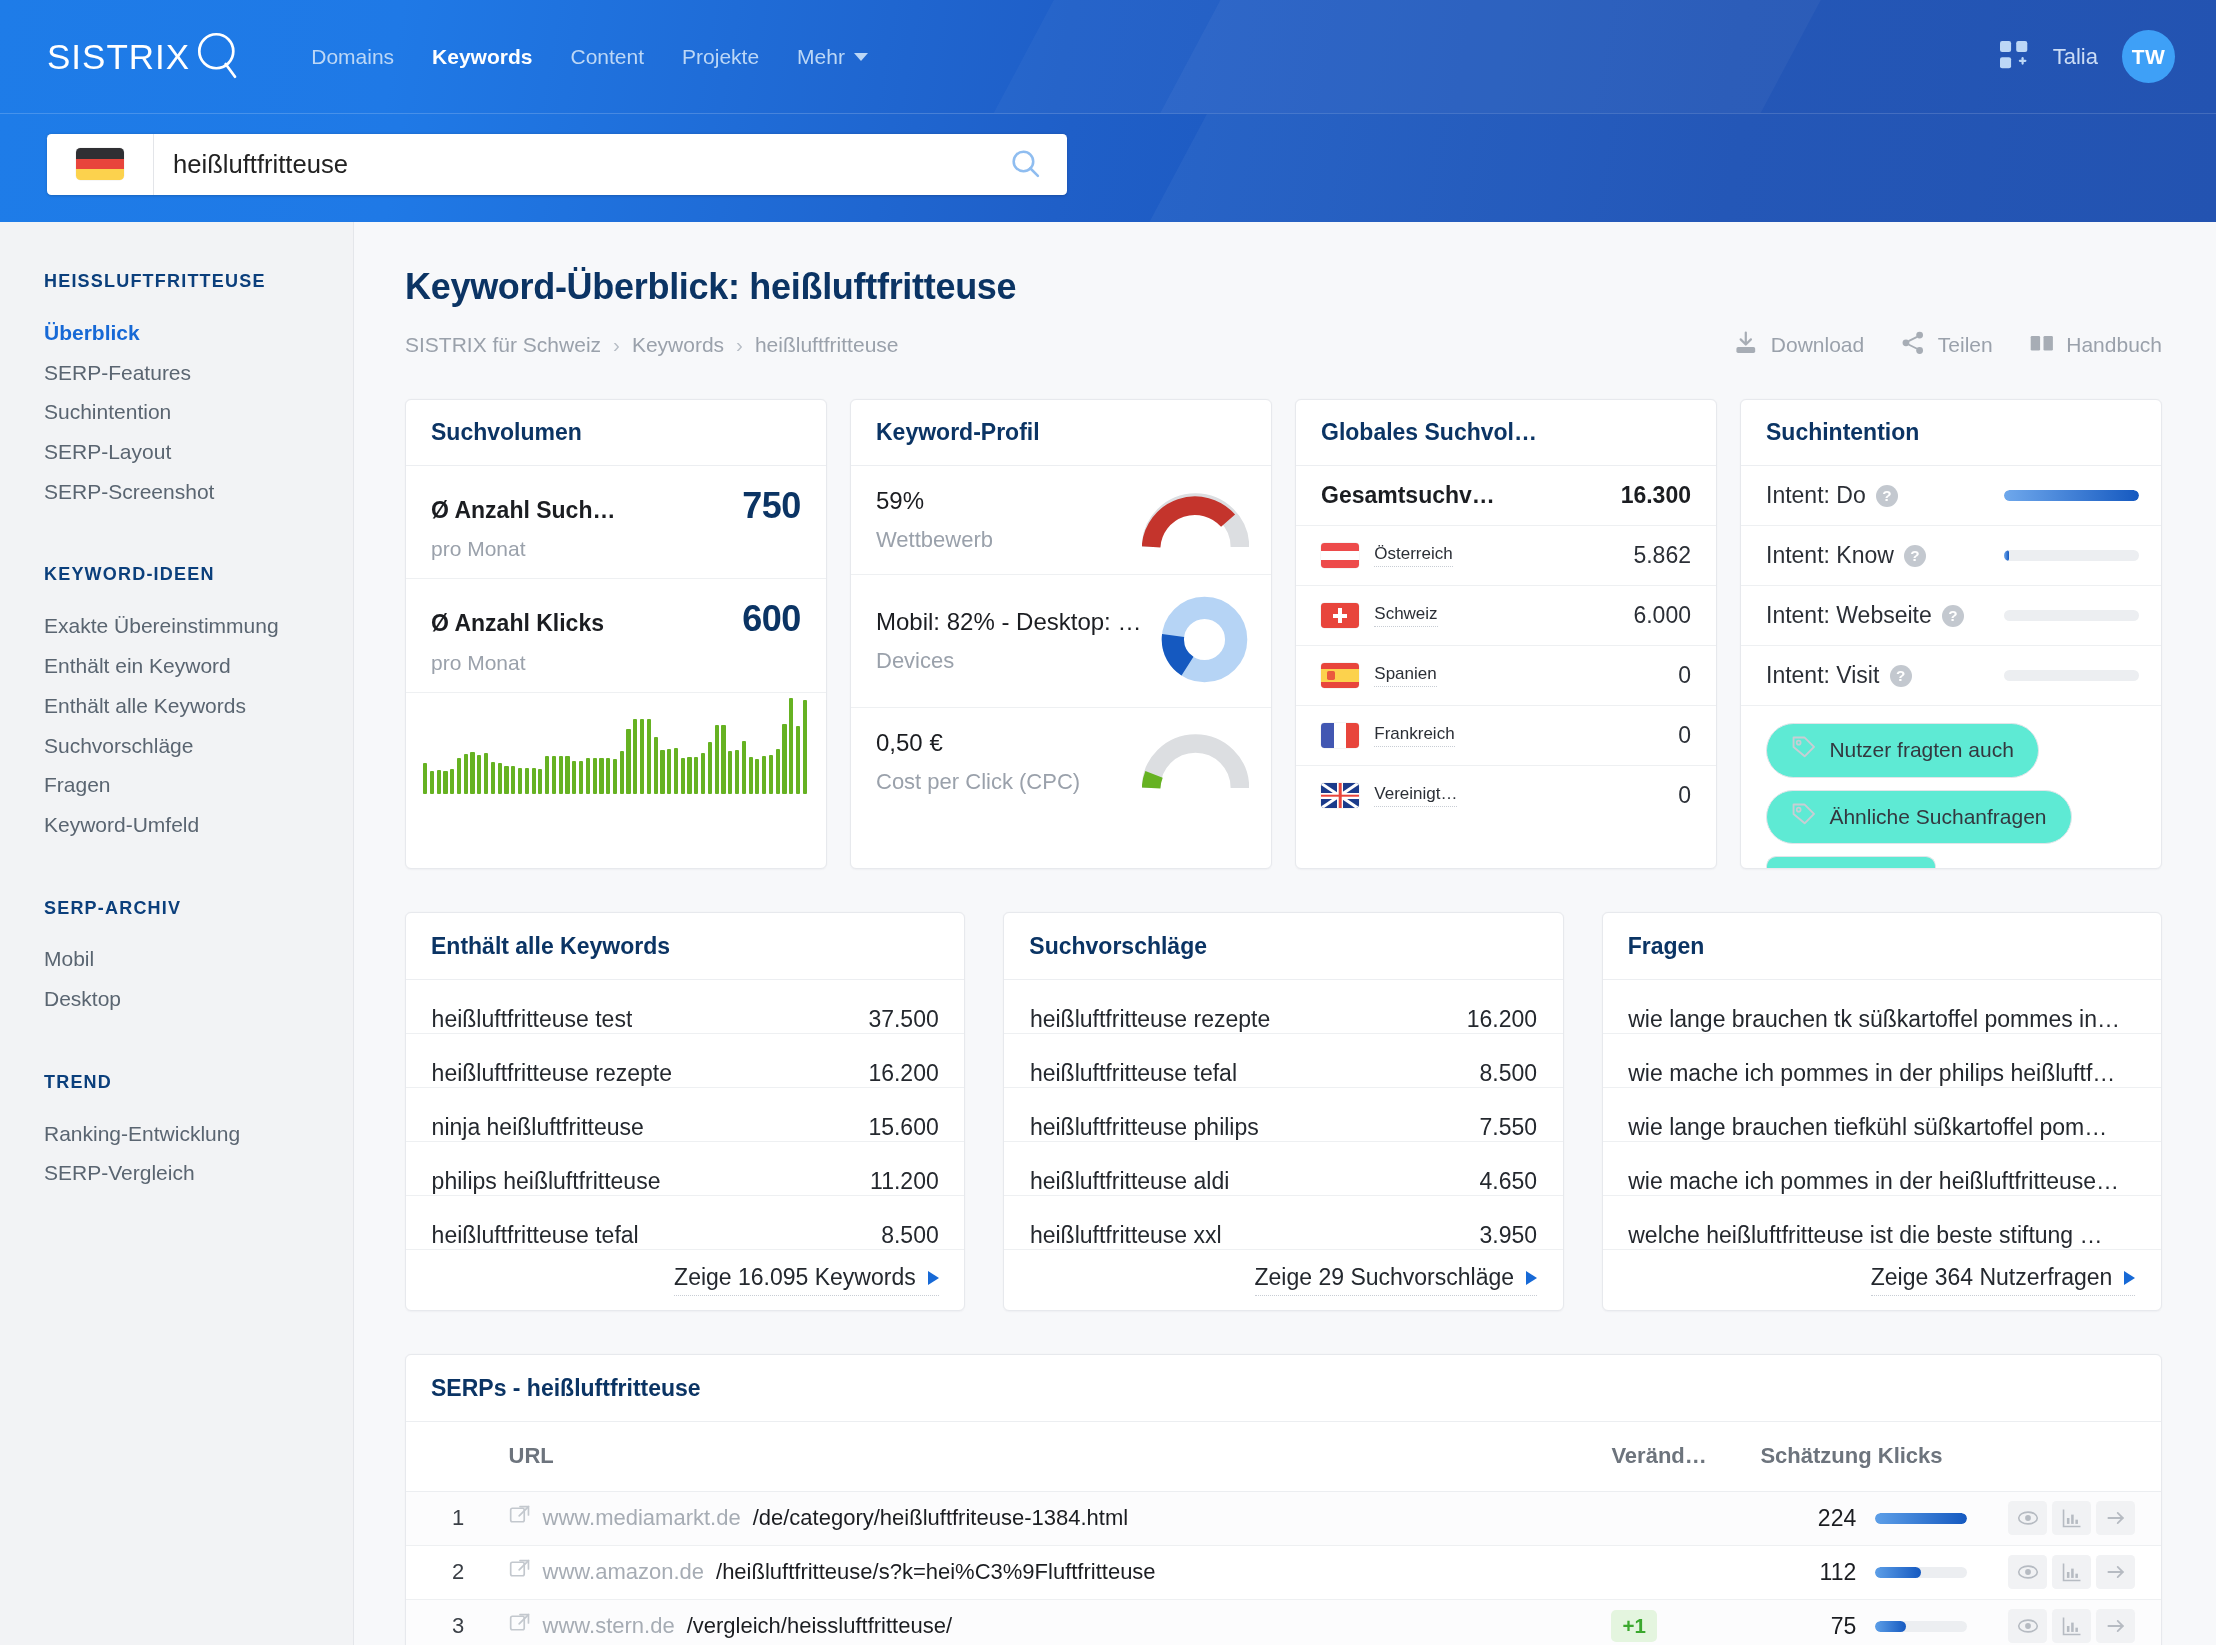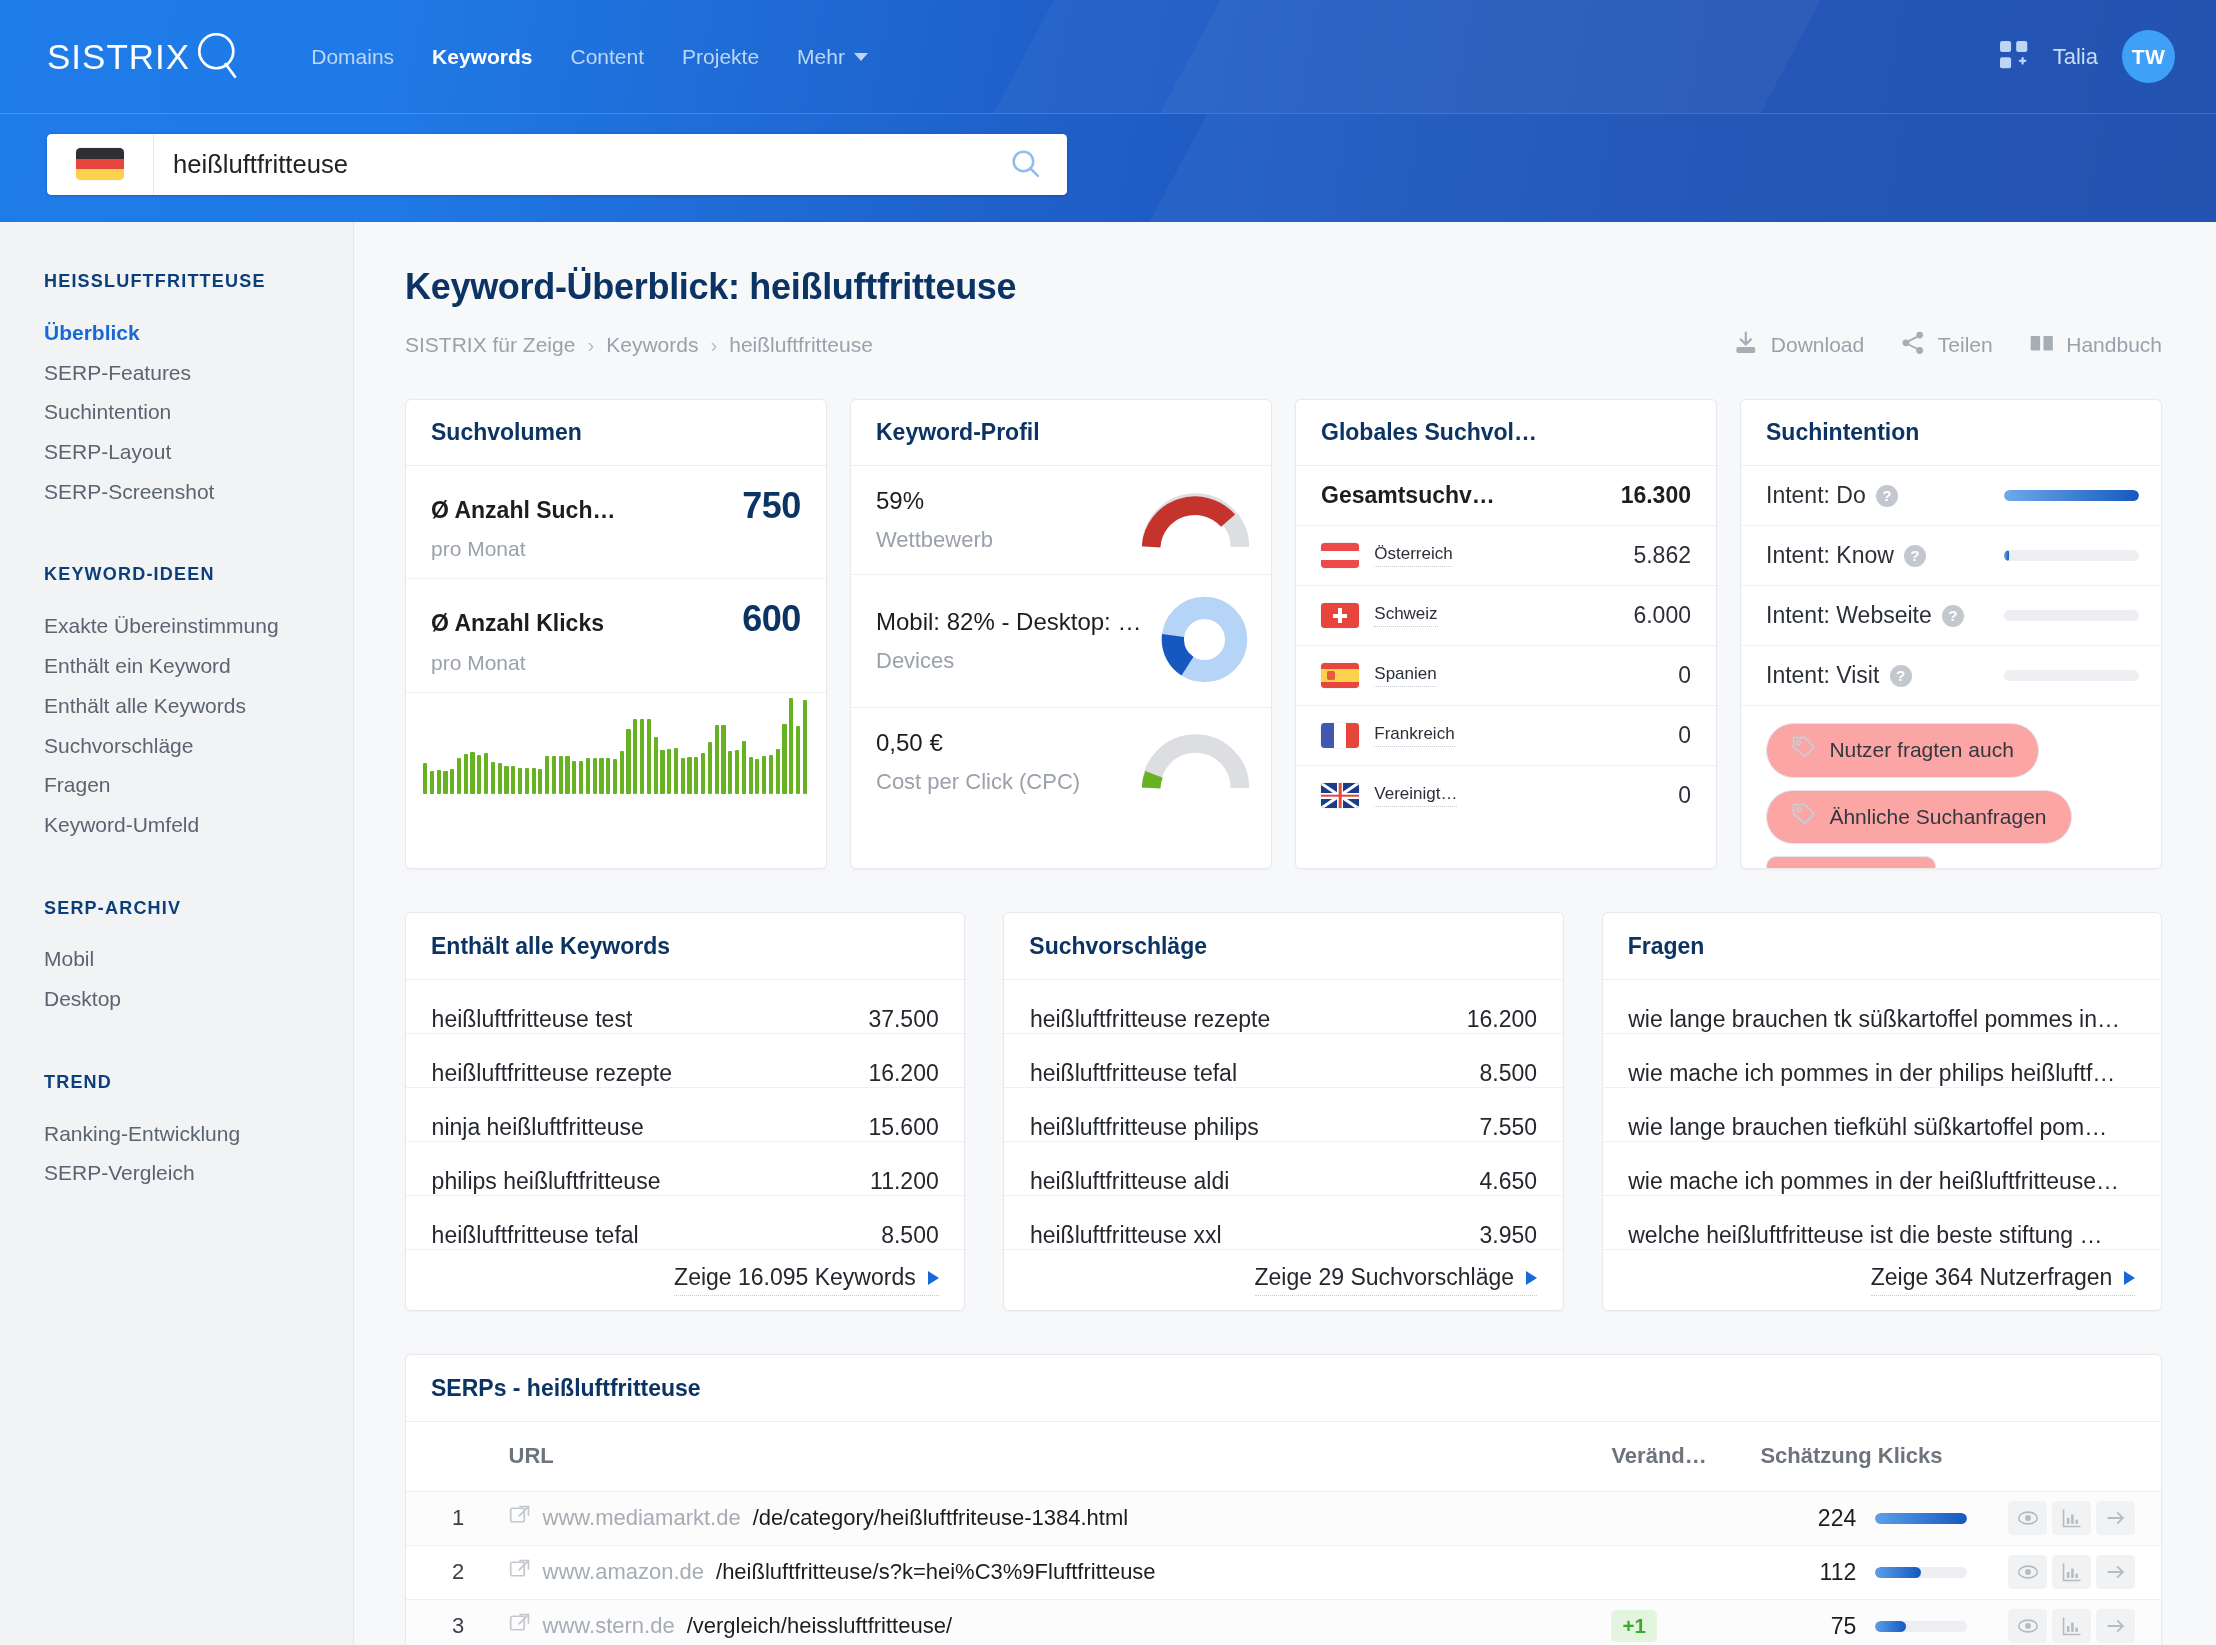--- a/index.html
+++ b/index.html
@@ -207,21 +207,21 @@
   .i-label { font-size:23px; color:#2b2f36; }
   .qmark { width:22px;height:22px;border-radius:50%;background:#c3c8cf;color:#fff;
            font-size:15.3px;font-weight:bold;display:inline-flex;align-items:center;
            justify-content:center;margin-left:10.2px;vertical-align:middle; }
   .ibar { margin-left:auto; width:135px; height:11px; border-radius:6px; background:#eceef1; overflow:hidden; }
   .ibar > span { display:block; height:100%; border-radius:6px;
                  background:linear-gradient(90deg,#6fa8ec 0%, #1559c0 100%); }
   .tags { padding: 17px 25px 0; display:flex; flex-direction:column; gap:12px; }
   .tag { display:inline-flex; align-items:center; gap:12.8px; border:0.9px solid #e2e5e9;
          border-radius:852px; padding: 11px 24px; font-size:21px; color:#33383f;
-         align-self:flex-start; background:#fca5a5; }
+         align-self:flex-start; background:#5eead4; }
 
   
   .lists-row { display:flex; gap:38px; margin-top: 43px; }
   .c-list { flex:1; }
   .lrow { display:flex; align-items:flex-end; padding: 0 25.6px; height:54px;
           border-bottom:0.9px solid #eef0f2; }
   .l-name { font-size:23px; color:#24282e; white-space:nowrap; overflow:hidden; text-overflow:ellipsis; }
   .l-val { margin-left:auto; font-size:23px; color:#24282e; padding-left:19px; }
   .l-foot { height:60px; display:flex; align-items:center; justify-content:flex-end; padding:0 25.6px; }
   .l-more { display:inline-flex; align-items:center; gap:12px; font-size:23px; color:#24282e;
@@ -354,21 +354,21 @@
       <a class="side-item" href="#">SERP-Vergleich</a>
     </div>
   </aside>
 
   <main class="main">
 
     <h1 class="page-title">Keyword-Überblick: heißluftfritteuse</h1>
 
     <div class="titlerow">
       <div class="crumbs">
-        <a class="crumb-link" href="#">SISTRIX für Zeige</a>
+        <a class="crumb-link" href="#">SISTRIX für Schweiz</a>
         <span class="sep">›</span>
         <a class="crumb-link" href="#">Keywords</a>
         <span class="sep">›</span>
         <span>heißluftfritteuse</span>
       </div>
 
       <div class="actions">
         <a class="action" href="#">
           <span>
             <svg width="25.6" height="25.6" viewBox="0 0 30 30">

